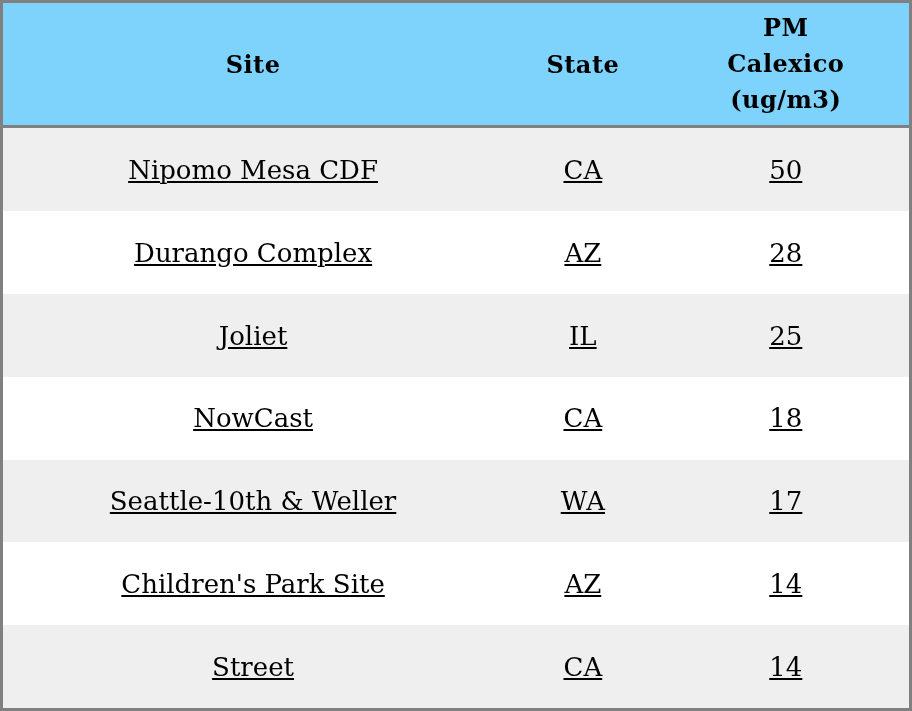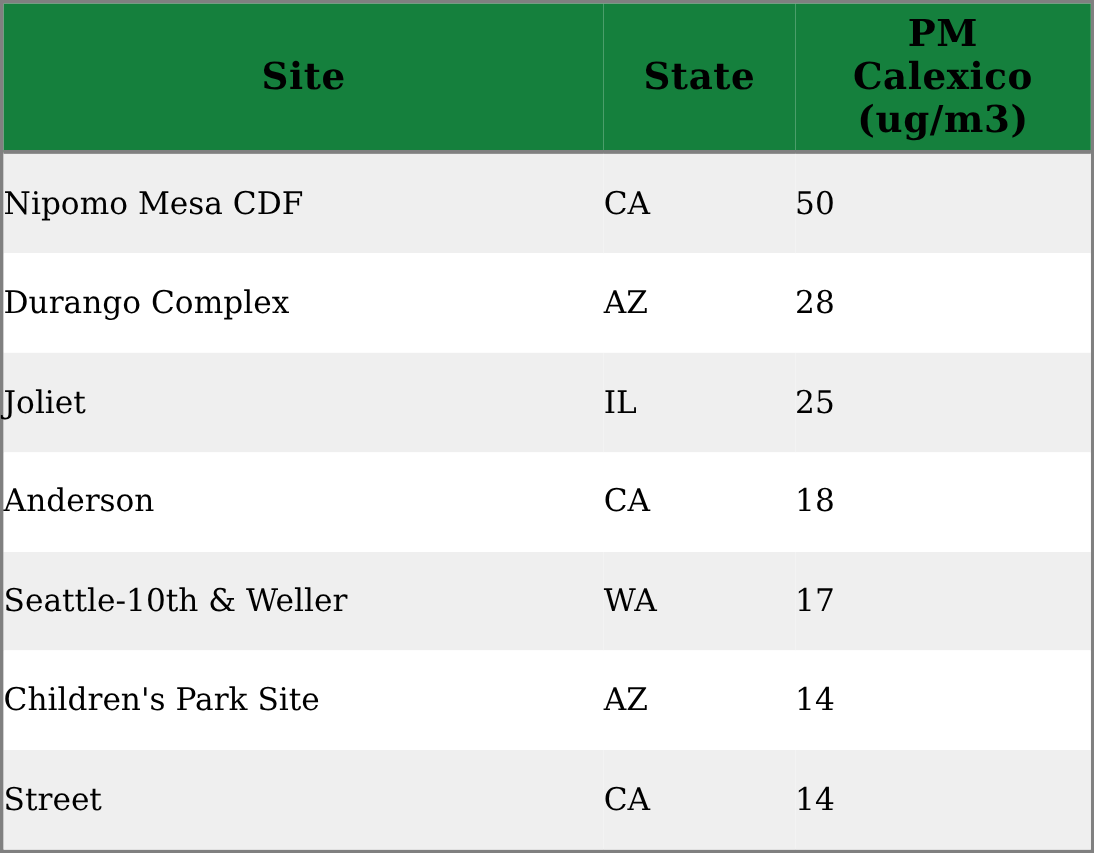--- a/index.html
+++ b/index.html
@@ -19,41 +19,42 @@
     height: 100%;
     border-collapse: collapse;
     table-layout: fixed;
     font-family: "DejaVu Serif", serif;
     color: #000000;
   }
   col.col-site  { width: 55.2%; }
   col.col-state { width: 17.6%; }
   col.col-pm    { width: 27.2%; }
   thead th {
-    background: #15803d;
+    background: #7dd3fc;
     border-bottom: 3px solid #808080;
     height: 122px;
-    font-size: 31px;
+    font-size: 24px;
     font-weight: bold;
     text-align: center;
     vertical-align: middle;
     padding: 0;
     letter-spacing: 0.5px;
   }
   thead th .hdr-line {
     display: block;
     line-height: 36px;
   }
   tbody td {
     font-size: 26px;
-    text-align: left;
+    text-align: center;
     vertical-align: middle;
     height: 57px;
     padding: 0;
     border: none;
+    text-decoration: underline;
   }
   tbody tr:nth-child(odd)  { background: #efefef; }
   tbody tr:nth-child(even) { background: #ffffff; }
 </style>
 </head>
 <body>
 
 <div class="table-frame">
   <table class="pm-table">
     <colgroup>
@@ -82,21 +83,21 @@
         <td>Durango Complex</td>
         <td>AZ</td>
         <td>28</td>
       </tr>
       <tr>
         <td>Joliet</td>
         <td>IL</td>
         <td>25</td>
       </tr>
       <tr>
-        <td>Anderson</td>
+        <td>NowCast</td>
         <td>CA</td>
         <td>18</td>
       </tr>
       <tr>
         <td>Seattle-10th &amp; Weller</td>
         <td>WA</td>
         <td>17</td>
       </tr>
       <tr>
         <td>Children's Park Site</td>

